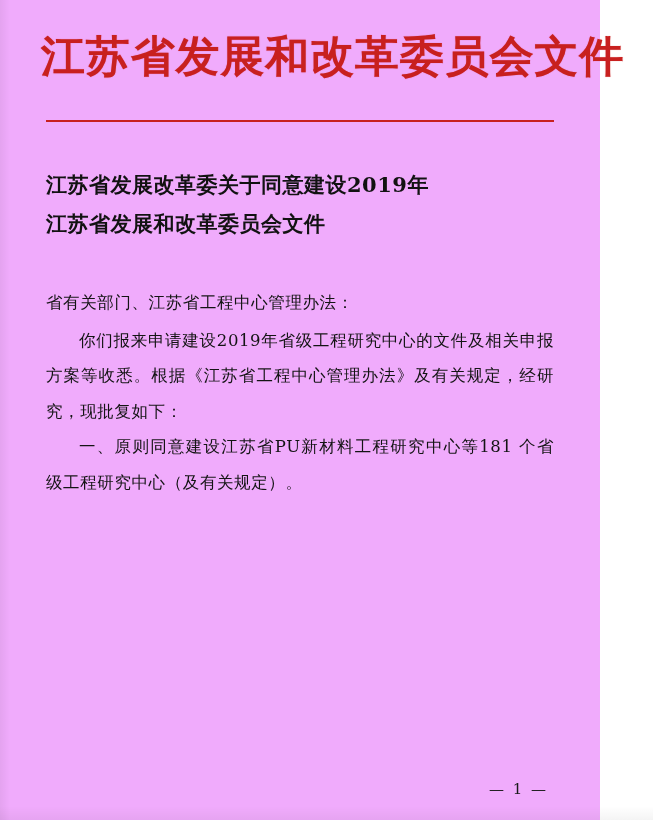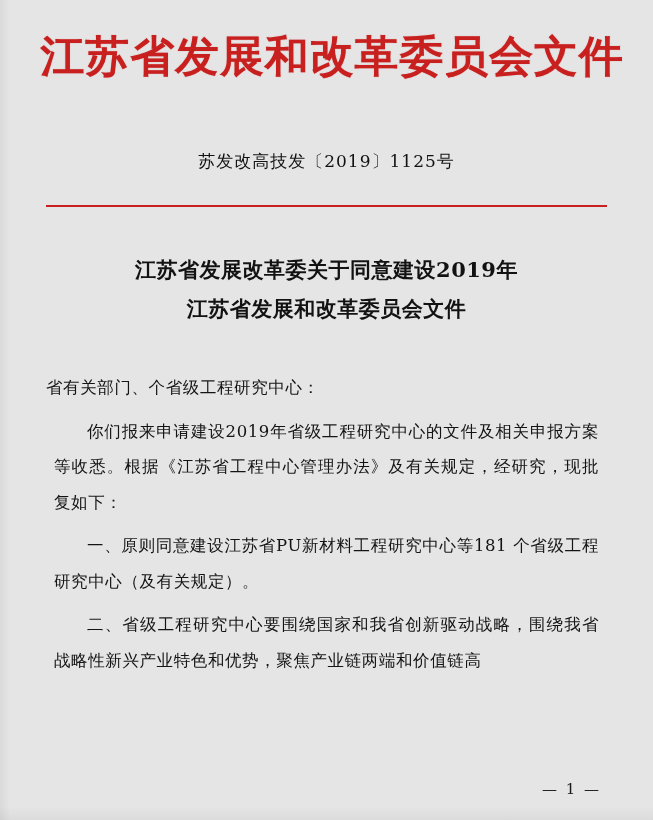--- a/index.html
+++ b/index.html
@@ -10,25 +10,25 @@
   body {
     width: 653px;
     height: 820px;
     font-family: "DejaVu Serif", "Liberation Serif", serif;
     color: #1a1a1a;
     overflow: hidden;
     position: relative;
   }
   .page {
     position: relative;
-    width: 653px;
+    width: 600px;
     height: 820px;
     box-sizing: border-box;
     padding: 0 46px;
-    background: #e5e5e5;
+    background: #f0abfc;
   }
 
   
   .masthead {
     text-align: center;
     padding-top: 30px;
     padding-bottom: 4px;
   }
   .masthead-title {
     font-family: "DejaVu Serif", "Liberation Serif", serif;
@@ -55,21 +55,21 @@
   
   .red-rule {
     margin: 32px 0 0 0;
     height: 2px;
     background: #c8201f;
     width: 100%;
   }
 
   
   .doc-title {
-    text-align: center;
+    text-align: left;
     margin-top: 44px;
     font-weight: bold;
     font-size: 21px;
     line-height: 1.85;
     letter-spacing: 0.5px;
     color: #121212;
   }
   .doc-title .line {
     display: block;
   }
@@ -79,21 +79,21 @@
     margin-top: 42px;
     font-size: 16.5px;
     line-height: 2.15;
     letter-spacing: 0.6px;
     color: #141414;
   }
   .salutation {
     margin: 0 0 2px 0;
   }
   .para {
-    margin: 8px;
+    margin: 0;
     text-indent: 2em;
     text-align: justify;
     text-justify: inter-ideograph;
   }
 
   
   .page-footer {
     position: absolute;
     right: 52px;
     bottom: 22px;
@@ -123,30 +123,28 @@
 
 <div class="page">
 
   <div class="scan-edge-left"></div>
   <div class="scan-edge-bottom"></div>
 
   <div class="masthead">
     <div class="masthead-title">江苏省发展和改革委员会文件</div>
   </div>
 
-  <div class="doc-number">苏发改高技发〔2019〕1125号</div>
 
   <div class="red-rule"></div>
 
   <div class="doc-title">
     <span class="line">江苏省发展改革委关于同意建设2019年</span>
     <span class="line">江苏省发展和改革委员会文件</span>
   </div>
 
   <div class="body-block">
-    <p class="salutation">省有关部门、个省级工程研究中心：</p>
+    <p class="salutation">省有关部门、江苏省工程中心管理办法：</p>
     <p class="para">你们报来申请建设2019年省级工程研究中心的文件及相关申报方案等收悉。根据《江苏省工程中心管理办法》及有关规定，经研究，现批复如下：</p>
     <p class="para">一、原则同意建设江苏省PU新材料工程研究中心等181 个省级工程研究中心（及有关规定）。</p>
-    <p class="para">二、省级工程研究中心要围绕国家和我省创新驱动战略，围绕我省战略性新兴产业特色和优势，聚焦产业链两端和价值链高</p>
   </div>
 
   <div class="page-footer">— 1 —</div>
 </div>
 
 </body></html>

